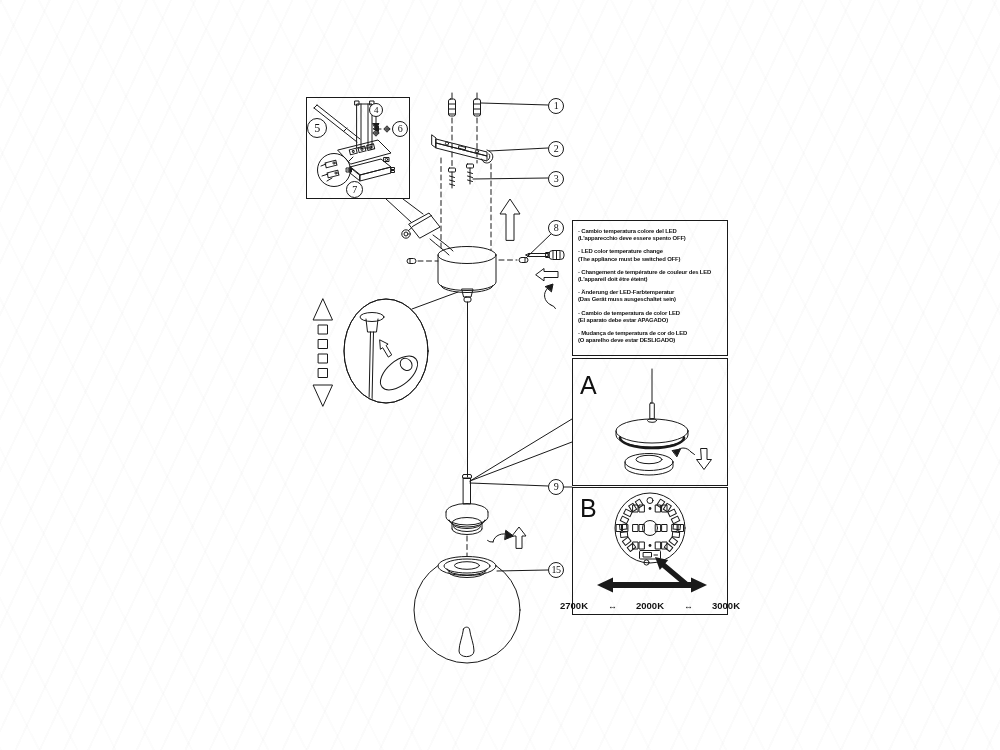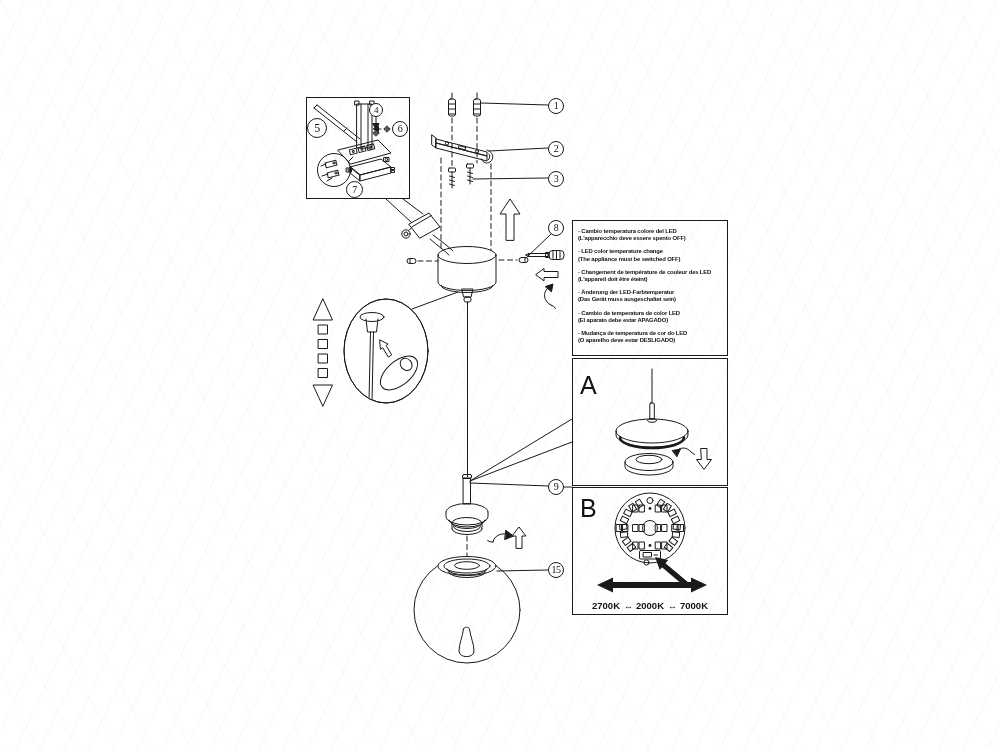--- a/index.html
+++ b/index.html
@@ -13,21 +13,21 @@
   .box{position:absolute;border:1.3px solid #1a1a1a;box-sizing:border-box;background:transparent}
   .co{position:absolute;box-sizing:border-box;width:16px;height:16px;border:1.2px solid #1a1a1a;
       border-radius:50%;background:#fff;display:flex;align-items:center;justify-content:center;
       font-family:"Liberation Serif",serif;font-size:10px;line-height:1;color:#111;letter-spacing:-0.5px}
   .notice{padding:7px 5px;overflow:hidden}
   .n-item{margin-bottom:6px}
   .n-item div{font-weight:bold;font-size:5.9px;line-height:7.2px;letter-spacing:-0.15px;
               white-space:nowrap;color:#111}
   .plabel{position:absolute;font-size:25px;line-height:1;color:#111}
   .temps{position:absolute;left:0;right:0;display:flex;align-items:center;justify-content:center;
-         gap:4px;font-weight:bold;font-size:9.5px;color:#111}
+         gap:20px;font-weight:bold;font-size:9.5px;color:#111}
   .temps .sep{font-size:9px;letter-spacing:-1px}
 </style>
 </head>
 <body>
 
 <div class="sheet">
 
 <svg class="art" width="1000" height="750" viewBox="0 0 1000 750" aria-hidden="true">
 <defs>
   <clipPath id="magclip">
@@ -393,21 +393,21 @@
   <span class="plabel" style="left:7px;top:14px">A</span>
 </div>
 
 <div class="box" style="left:572px;top:487px;width:156px;height:128px">
   <span class="plabel" style="left:7px;top:8px">B</span>
   <div class="temps" style="top:112px">
     <span>2700K</span>
     <span class="sep">↔</span>
     <span>2000K</span>
     <span class="sep">↔</span>
-    <span>7000K</span>
+    <span>3000K</span>
   </div>
 </div>
 
 <div class="co" style="left:548px;top:98px">1</div>
 <div class="co" style="left:548px;top:141px">2</div>
 <div class="co" style="left:548px;top:171px">3</div>
 <div class="co" style="left:548px;top:220px">8</div>
 <div class="co" style="left:548px;top:479px">9</div>
 <div class="co" style="left:548px;top:562px">15</div>
 <div class="co" style="left:369px;top:103px;width:14px;height:14px;font-size:9px">4</div>

